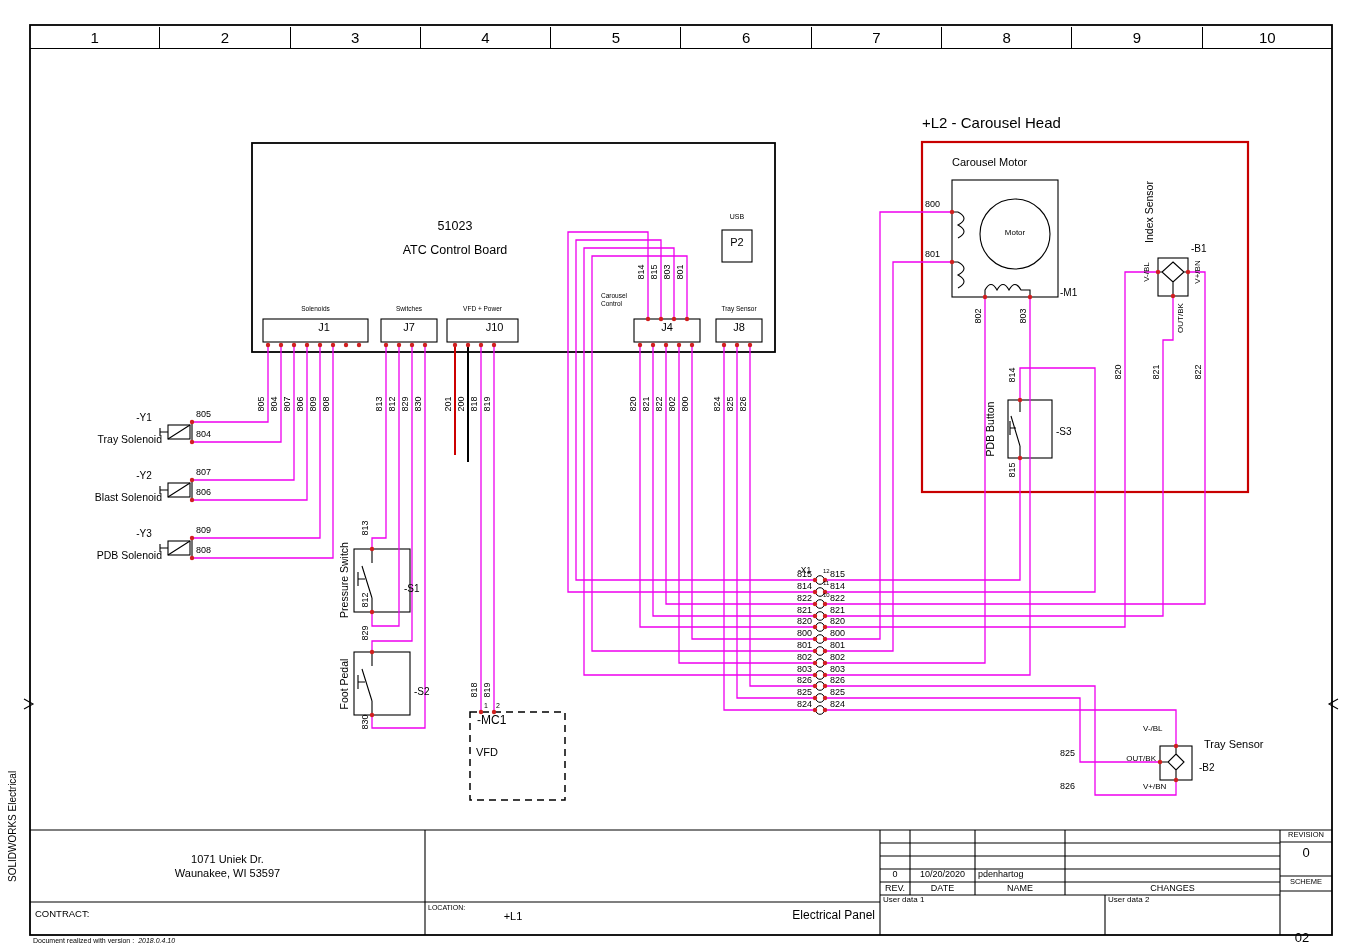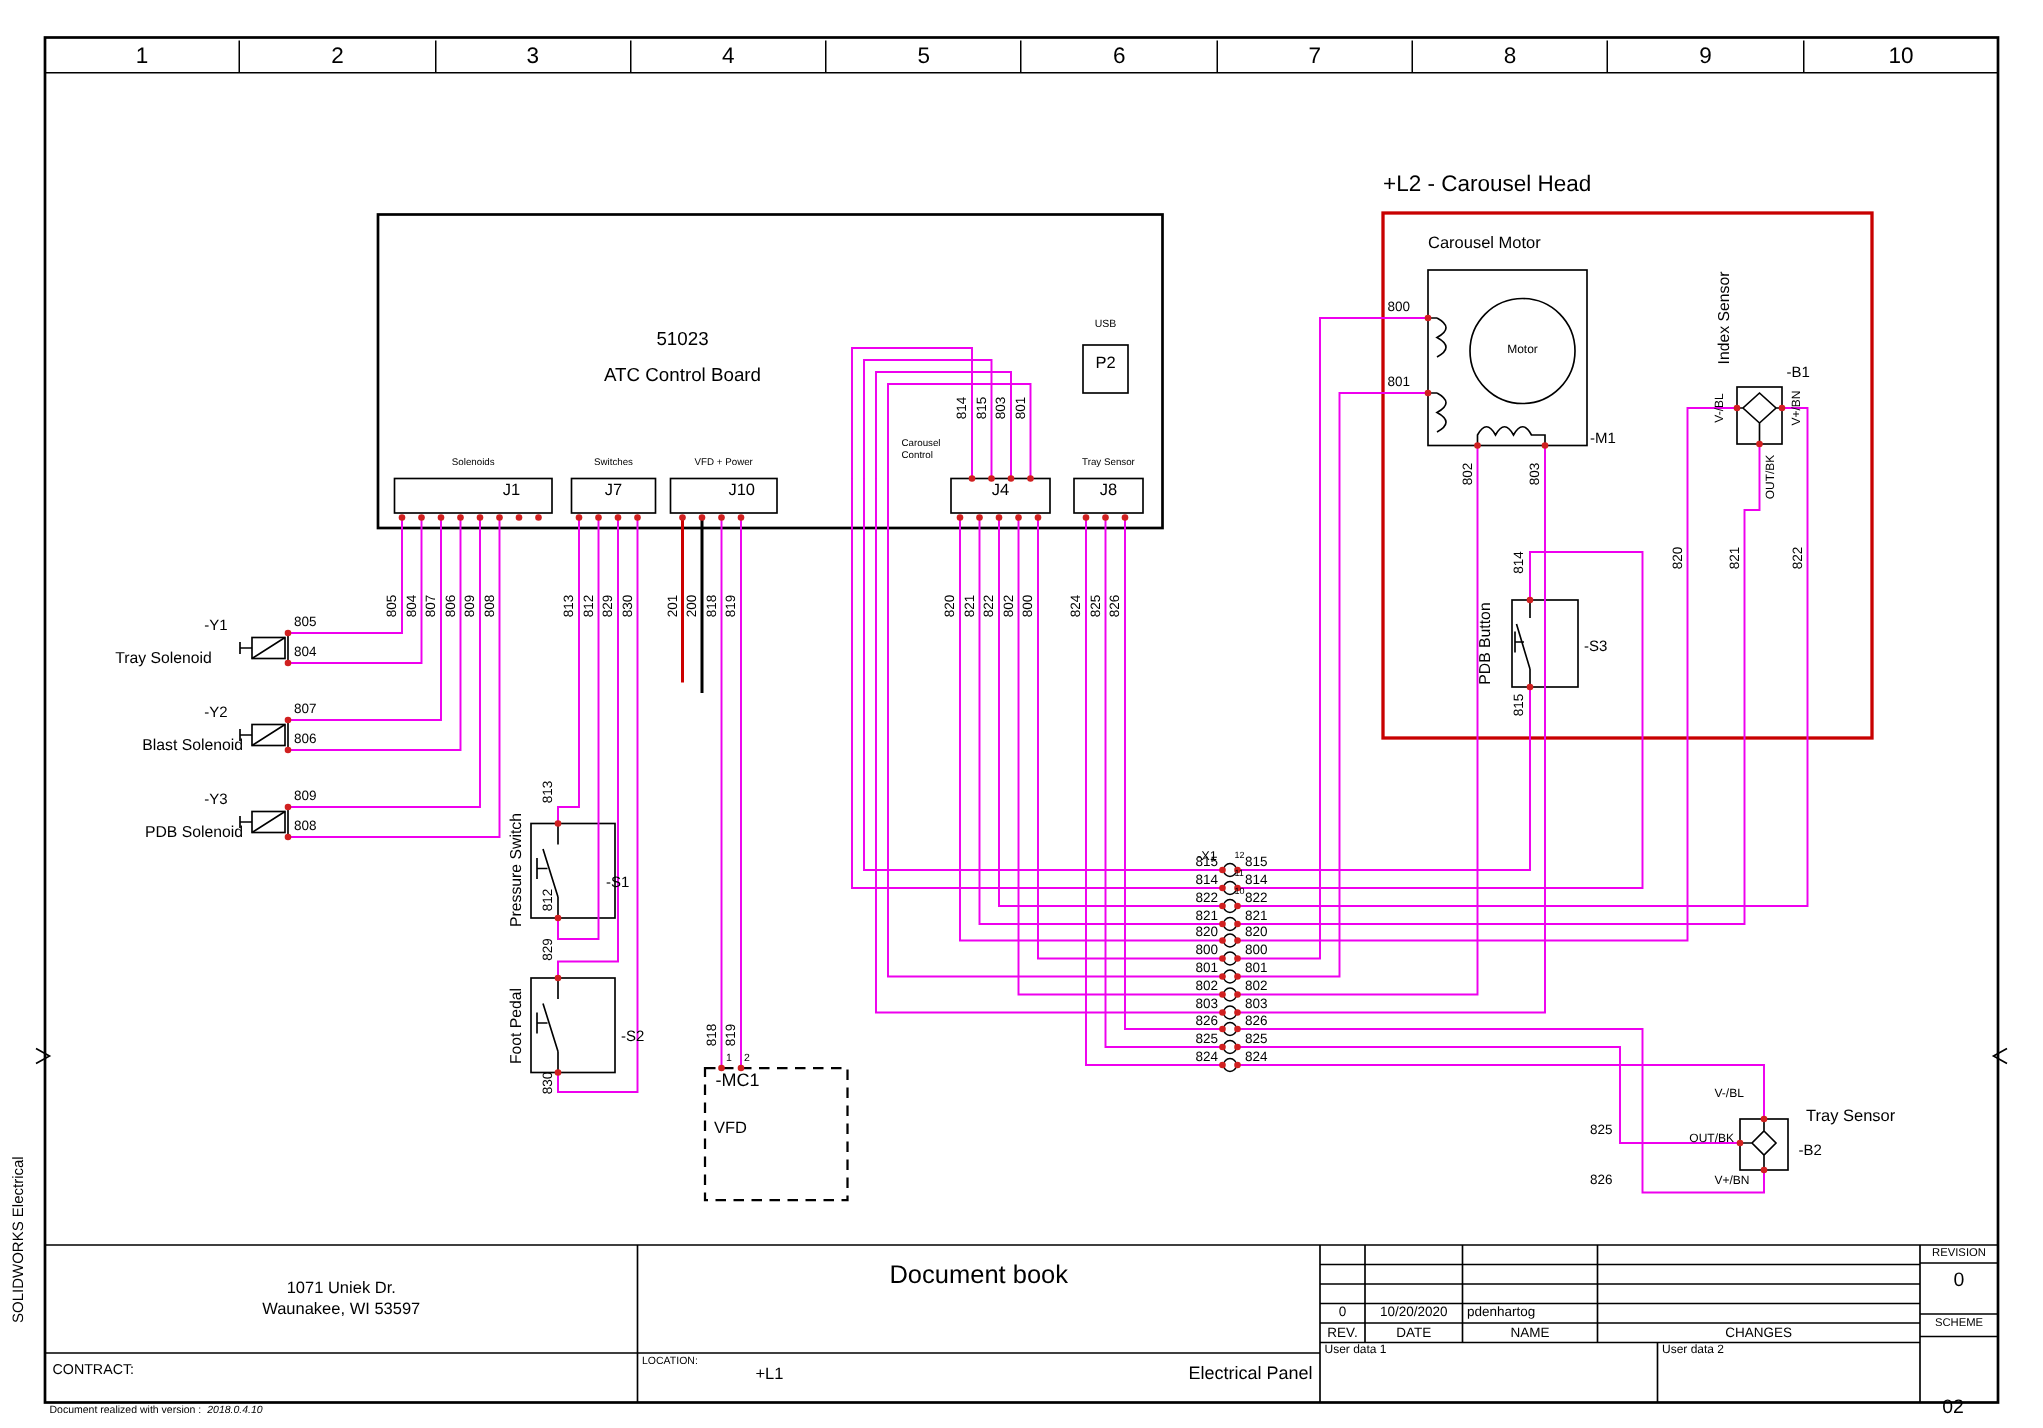--- a/index.html
+++ b/index.html
@@ -250,21 +250,21 @@
       <div class="ruler-cell">9</div>
       <div class="ruler-cell">10</div>
     </div>
 
 <div class="lbl ctr" style="left:350px;top:220px;width:210px;font-size:12.5px">51023</div>
 <div class="lbl ctr" style="left:350px;top:244px;width:210px;font-size:12.5px">ATC Control Board</div>
 <div class="lbl ctr" style="left:722px;top:213px;width:30px;font-size:7px">USB</div>
 <div class="lbl ctr" style="left:722px;top:237px;width:30px;font-size:11px">P2</div>
 
 <div class="lbl ctr" style="left:263px;top:306px;width:105px;font-size:6.5px">Solenoids</div>
-<div class="lbl ctr" style="left:280px;top:322px;width:122px;font-size:11px">J1</div>
+<div class="lbl ctr" style="left:263px;top:322px;width:122px;font-size:11px">J1</div>
 <div class="lbl ctr" style="left:381px;top:306px;width:56px;font-size:6.5px">Switches</div>
 <div class="lbl ctr" style="left:381px;top:322px;width:56px;font-size:11px">J7</div>
 <div class="lbl ctr" style="left:447px;top:306px;width:71px;font-size:6.5px">VFD + Power</div>
 <div class="lbl ctr" style="left:459px;top:322px;width:71px;font-size:11px">J10</div>
 <div class="lbl wrap" style="left:601px;top:292px;width:36px;font-size:6.5px">Carousel Control</div>
 <div class="lbl ctr" style="left:634px;top:322px;width:66px;font-size:11px">J4</div>
 <div class="lbl ctr" style="left:716px;top:306px;width:46px;font-size:6.5px">Tray Sensor</div>
 <div class="lbl ctr" style="left:716px;top:322px;width:46px;font-size:11px">J8</div>
 
 <div class="lbl" style="left:922px;top:115px;font-size:15px">+L2 - Carousel Head</div>
@@ -288,21 +288,20 @@
 <div class="lbl" style="left:1199px;top:763px;font-size:10px">-B2</div>
 <div class="lbl" style="left:1143px;top:725px;font-size:8px">V-/BL</div>
 <div class="lbl rt" style="left:1108px;top:755px;width:48px;font-size:8px">OUT/BK</div>
 <div class="lbl" style="left:1143px;top:783px;font-size:8px">V+/BN</div>
 <div class="lbl" style="left:1060px;top:749px;font-size:9px">825</div>
 <div class="lbl" style="left:1060px;top:782px;font-size:9px">826</div>
 
 <div class="lbl ctr" style="left:60px;top:854px;width:335px;font-size:11px">1071 Uniek Dr.</div>
 <div class="lbl ctr" style="left:60px;top:868px;width:335px;font-size:11px">Waunakee, WI 53597</div>
 <div class="lbl" style="left:35px;top:909px;font-size:9.5px">CONTRACT:</div>
-<div class="lbl ctr" style="left:430px;top:841px;width:445px;font-size:17px">Document book</div>
 <div class="lbl" style="left:428px;top:904px;font-size:7px">LOCATION:</div>
 <div class="lbl ctr" style="left:468px;top:911px;width:90px;font-size:11px">+L1</div>
 <div class="lbl rt" style="left:650px;top:909px;width:225px;font-size:12px">Electrical Panel</div>
 <div class="lbl ctr" style="left:880px;top:884px;width:30px;font-size:9px">REV.</div>
 <div class="lbl ctr" style="left:910px;top:884px;width:65px;font-size:9px">DATE</div>
 <div class="lbl ctr" style="left:975px;top:884px;width:90px;font-size:9px">NAME</div>
 <div class="lbl ctr" style="left:1065px;top:884px;width:215px;font-size:9px">CHANGES</div>
 <div class="lbl ctr" style="left:880px;top:870px;width:30px;font-size:9px">0</div>
 <div class="lbl ctr" style="left:910px;top:870px;width:65px;font-size:9px">10/20/2020</div>
 <div class="lbl" style="left:978px;top:870px;font-size:9px">pdenhartog</div>
@@ -358,21 +357,21 @@
     <div class="lbl vlbl" style="left: 1157px; top: 372px; font-size: 9px;">821</div>
     <div class="lbl vlbl" style="left: 1199px; top: 372px; font-size: 9px;">822</div>
     <div class="lbl vlbl" style="left: 1147px; top: 272px; font-size: 8px;">V-/BL</div>
     <div class="lbl vlbl" style="left: 1198px; top: 272px; font-size: 8px;">V+/BN</div>
     <div class="lbl vlbl" style="left: 1181px; top: 318px; font-size: 8px;">OUT/BK</div>
     <div class="lbl vlbl" style="left: 1150px; top: 212px; font-size: 10.5px;">Index Sensor</div>
     <div class="lbl vlbl" style="left: 991px; top: 429px; font-size: 10.5px;">PDB Button</div>
     <div class="lbl vlbl" style="left: 345px; top: 580px; font-size: 10.5px;">Pressure Switch</div>
     <div class="lbl vlbl" style="left: 345px; top: 684px; font-size: 10.5px;">Foot Pedal</div>
     <div class="lbl" style="left: 126px; top: 413px; font-size: 10px; width: 36px; text-align: center;">-Y1</div>
-    <div class="lbl" style="left: 56px; top: 434px; font-size: 10.5px; width: 106px; text-align: center;">Tray Solenoid</div>
+    <div class="lbl" style="left: 56px; top: 434px; font-size: 10.5px; width: 106px; text-align: right;">Tray Solenoid</div>
     <div class="lbl" style="left: 196px; top: 410px; font-size: 9px;">805</div>
     <div class="lbl" style="left: 196px; top: 430px; font-size: 9px;">804</div>
     <div class="lbl" style="left: 126px; top: 471px; font-size: 10px; width: 36px; text-align: center;">-Y2</div>
     <div class="lbl" style="left: 56px; top: 492px; font-size: 10.5px; width: 106px; text-align: right;">Blast Solenoid</div>
     <div class="lbl" style="left: 196px; top: 468px; font-size: 9px;">807</div>
     <div class="lbl" style="left: 196px; top: 488px; font-size: 9px;">806</div>
     <div class="lbl" style="left: 126px; top: 529px; font-size: 10px; width: 36px; text-align: center;">-Y3</div>
     <div class="lbl" style="left: 56px; top: 550px; font-size: 10.5px; width: 106px; text-align: right;">PDB Solenoid</div>
     <div class="lbl" style="left: 196px; top: 526px; font-size: 9px;">809</div>
     <div class="lbl" style="left: 196px; top: 546px; font-size: 9px;">808</div>

